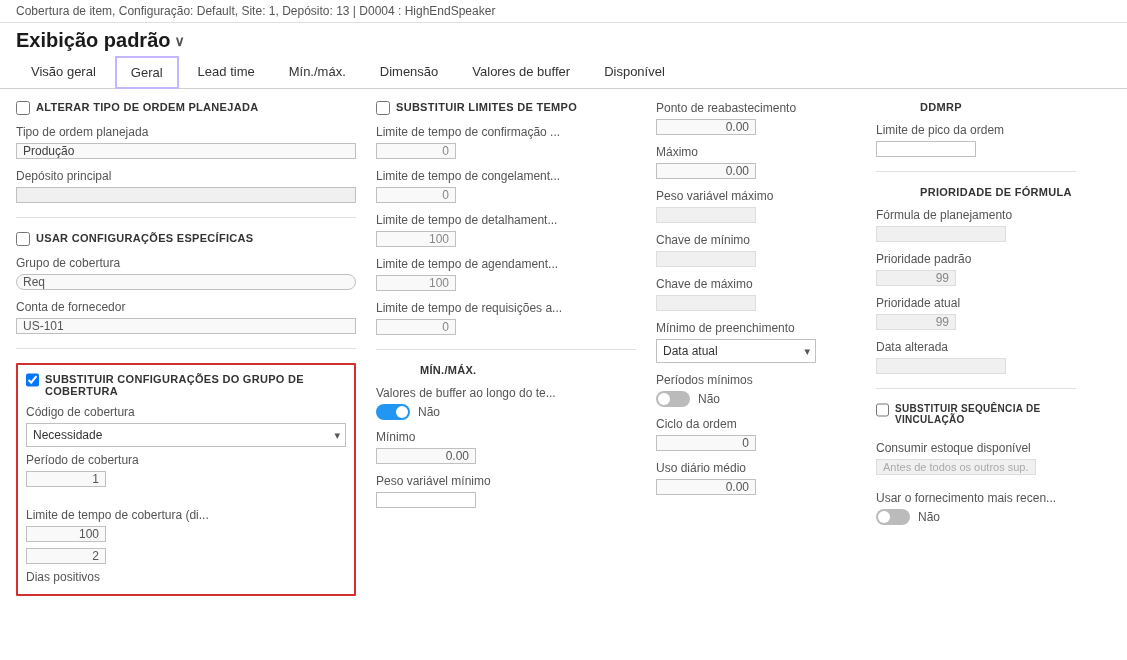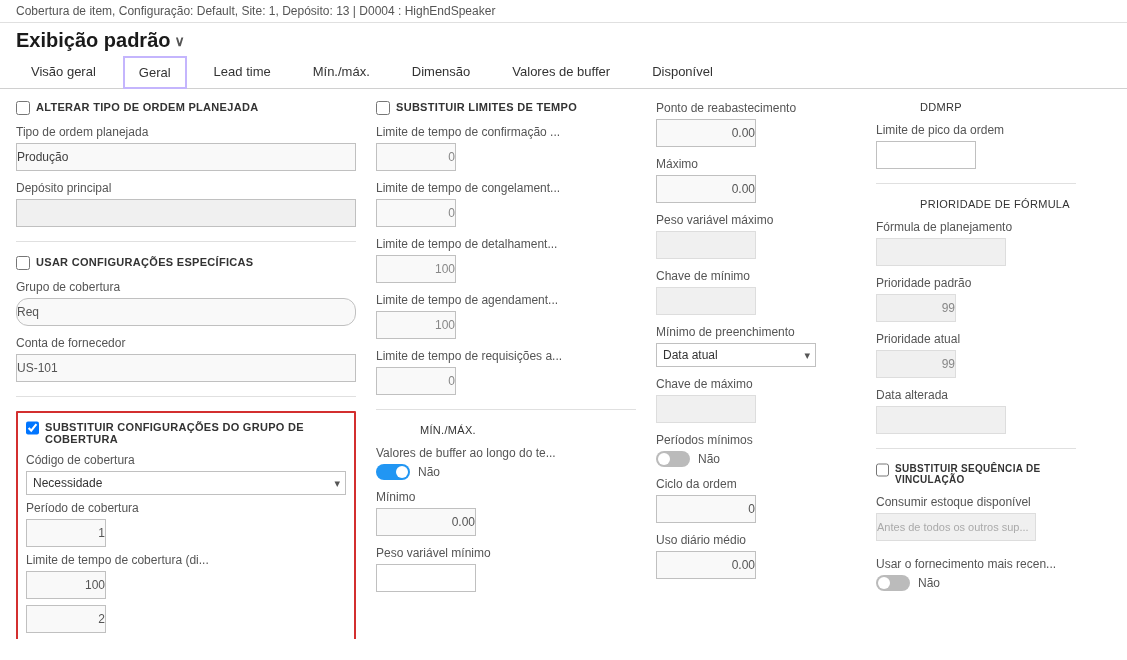--- a/index.html
+++ b/index.html
@@ -25,21 +25,21 @@
 
     .page-title .chevron {
       font-size: 14px;
       color: #555;
     }
 
     .tabs {
       display: flex;
       padding: 0 16px;
       border-bottom: 1px solid #d0d0d0;
-      gap: 12px;
+      gap: 4px;
     }
 
     .tab {
       padding: 7px 14px;
       font-size: 13px;
       cursor: pointer;
       color: #333;
       border: 1px solid transparent;
       margin-bottom: -1px;
       background: transparent;
@@ -66,21 +66,21 @@
       min-width: 0;
     }
 
     .col1 { flex: 0 0 340px; }
     .col2 { flex: 0 0 260px; }
     .col3 { flex: 0 0 200px; }
     .col4 { flex: 0 0 200px; }
 
     .section-label {
       font-size: 11px;
-      font-weight: 400;
+      font-weight: 700;
       color: #333;
       text-transform: uppercase;
       letter-spacing: 0.3px;
       padding-left: 44px;
     }
 
     .field-label {
       font-size: 12px;
       color: #555;
       margin-bottom: 2px;
@@ -88,25 +88,25 @@
 
     .field-group {
       display: flex;
       flex-direction: column;
       gap: 2px;
     }
 
     input[type="text"], input[type="number"], .input-box {
       width: 100%;
       border: 1px solid #c0c0c0;
-      padding: 3px 0;
+      padding: 3px 6px;
       font-size: 12px;
       color: #555;
       background: #f9f9f9;
-      height: 28px;
+      height: 16px;
       text-align: right;
     }
 
     input[type="text"].placeholder-style {
       color: #aaa;
       text-align: left;
     }
 
     .select-box {
       width: 100%;
@@ -284,21 +284,21 @@
             <option>Necessidade</option>
           </select>
         </div>
       </div>
 
       <div style="margin-top:6px;" class="field-group">
         <div class="field-label">Período de cobertura</div>
         <input type="text" value="1" style="width: 80px; text-align: right;">
       </div>
 
-      <div style="margin-top:6px;" class="field-group">
+      <div style="margin-top:21px;" class="field-group">
         <div class="field-label">Limite de tempo de cobertura (di...</div>
         <input type="text" value="100" style="width: 80px; text-align: right;">
       </div>
 
       <div style="margin-top:6px;" class="field-group">
         <input type="text" value="2" style="width: 80px; text-align: right;">
       </div>
 
       <div style="margin-top:6px;" class="field-group">
         <div class="field-label">Dias positivos</div>
@@ -373,38 +373,38 @@
       <input type="text" value="0.00" style="width: 100px; text-align: right;">
     </div>
 
     <div class="field-group">
       <div class="field-label">Peso variável máximo</div>
       <input type="text" value="" style="width: 100px; background: rgb(240, 240, 240); border: 1px solid rgb(221, 221, 221);">
     </div>
 
     <div class="field-group">
       <div class="field-label">Chave de mínimo</div>
+      <input type="text" value="" style="width: 100px; background: rgb(240, 240, 240); border: 1px solid rgb(221, 221, 221);">
+    </div>
+
+    <div class="field-group">
+      <div class="field-label">Chave de máximo</div>
       <input type="text" value="" style="width: 100px; background: rgb(240, 240, 240); border: 1px solid rgb(221, 221, 221);">
     </div>
 
     <div class="field-group">
       <div class="field-label">Mínimo de preenchimento</div>
       <div class="select-wrapper" style="width:160px;">
         <select class="select-box" style="width:160px;">
           <option>Data atual</option>
         </select>
       </div>
     </div>
 
     <div class="field-group">
-      <div class="field-label">Chave de máximo</div>
-      <input type="text" value="" style="width: 100px; background: rgb(240, 240, 240); border: 1px solid rgb(221, 221, 221);">
-    </div>
-
-    <div class="field-group">
       <div class="field-label">Períodos mínimos</div>
       <div class="toggle-row">
         <div class="toggle off"></div>
         <span class="toggle-label">Não</span>
       </div>
     </div>
 
     <div class="field-group">
       <div class="field-label">Ciclo da ordem</div>
       <input type="text" value="0" style="width: 100px; text-align: right;">
@@ -449,21 +449,21 @@
       <input type="text" value="" style="width: 130px; background: rgb(240, 240, 240); border: 1px solid rgb(221, 221, 221);">
     </div>
 
     <hr class="divider-h">
 
     <div class="checkbox-row">
       <input type="checkbox" style="">
       <span class="checkbox-label" style="font-size:10px;">SUBSTITUIR SEQUÊNCIA DE VINCULAÇÃO</span>
     </div>
 
-    <div style="" class="field-group">
+    <div style="margin-top:6px;" class="field-group">
       <div class="field-label">Consumir estoque disponível</div>
       <input type="text" value="Antes de todos os outros sup..." style="width: 160px; text-align: left; background: rgb(240, 240, 240); border: 1px solid rgb(221, 221, 221); color: rgb(170, 170, 170); font-size: 11px;">
     </div>
 
     <div style="margin-top:6px;" class="field-group">
       <div class="field-label">Usar o fornecimento mais recen...</div>
       <div class="toggle-row">
         <div class="toggle off"></div>
         <span class="toggle-label">Não</span>
       </div>

